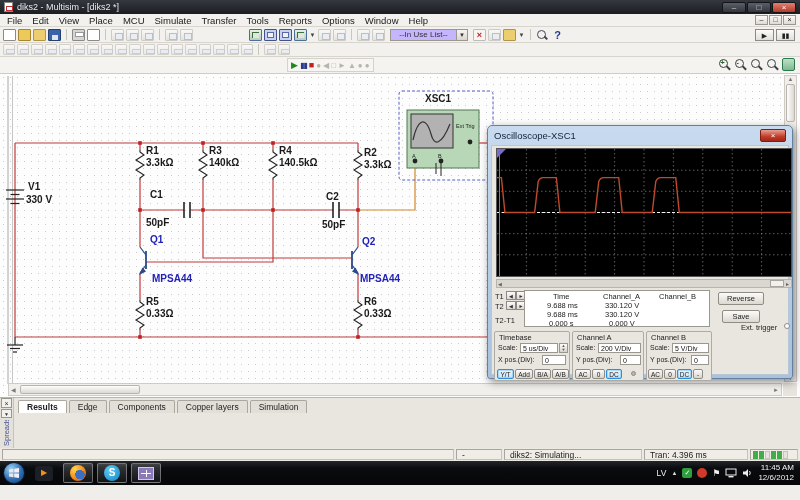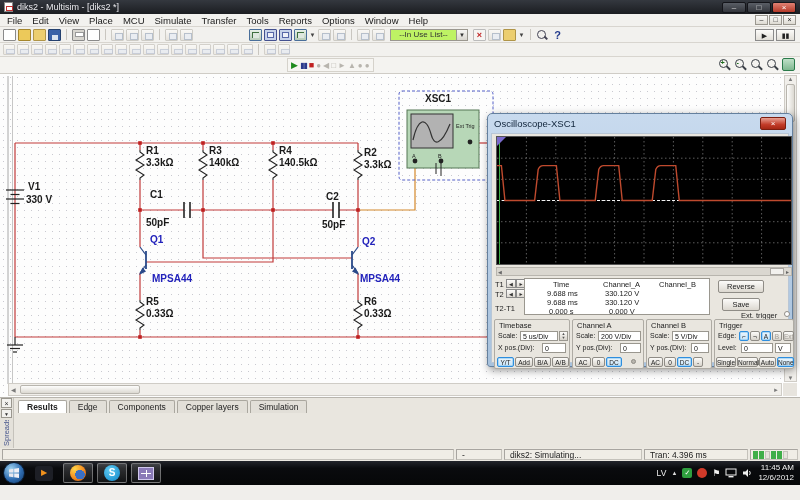--- a/index.html
+++ b/index.html
@@ -41,21 +41,21 @@
  linear-gradient(#3f6f3f,#3f6f3f) 0 0/100% 1px no-repeat,
  linear-gradient(#3f6f3f,#3f6f3f) 0 50%/1px 100% no-repeat,#dfe8df}
 .ic-gridb{border:1px solid #44518f;background:#c7d3ea}
 .ic-gridb::after{content:"";position:absolute;inset:2px;border:1px solid #5868a8;background:#eef1f8}
 .ic-caret{width:7px;height:12px;font-size:6px;color:#444;line-height:12px;text-align:center}
 .ic-erc{background:#f6f5f2;border:1px solid #bbb;color:#c02020;font-size:9px;line-height:10px;text-align:center;font-weight:bold}
 .ic-mag{background:transparent}
 .ic-mag::before{content:"";position:absolute;left:1px;top:1px;width:7px;height:7px;border:1.5px solid #445;border-radius:50%}
 .ic-mag::after{content:"";position:absolute;left:8px;top:8px;width:4px;height:1.5px;background:#445;transform:rotate(45deg)}
 .ic-help{color:#223a8c;font-weight:bold;font-size:11px;line-height:12px;text-align:center;border:none}
-.uselist{width:78px;height:12px;border:1px solid #9a978f;background:#bef264;font-size:8px;display:flex;align-items:center;margin:0 3px}
+.uselist{width:78px;height:12px;border:1px solid #9a978f;background:#c4b5fd;font-size:8px;display:flex;align-items:center;margin:0 3px}
 .uselist .txt{flex:1;text-align:center;color:#333}
 .uselist .dd{width:11px;height:10px;background:linear-gradient(#f6f5f2,#d9d6cf);border-left:1px solid #9a978f;font-size:6px;text-align:center;line-height:10px;color:#333}
 .runpause{margin-left:auto;display:flex;gap:2px;padding-right:2px}
 .rp-btn{width:19px;height:12px;border:1px solid #8a8a8a;background:linear-gradient(#fcfbf9,#e2dfd8);font-size:7px;line-height:11px;text-align:center;color:#222}
 .pic{width:12px;height:11px;border:1px solid #ccc9c2;background:linear-gradient(#fbfaf8,#eae7e1);border-radius:1px;position:relative;opacity:.8}
 .pic::after{content:"";position:absolute;left:2px;top:4px;width:7px;height:3px;border:1px solid #b4bdd0;background:#e6ebf4;opacity:.8}
 
 
 .simstrip{height:17px;flex:0 0 17px;background:#f4f3f0;border-bottom:1px solid #cfccc6;display:flex;align-items:center;position:relative}
 .simgrp{position:absolute;left:287px;top:1px;display:flex;align-items:center;gap:2px;border:1px solid #d5d2cb;padding:1px 3px;background:#f6f5f2}
@@ -72,21 +72,21 @@
 
 
 .workspace{flex:0 0 323px;height:323px;position:relative;background:#fdfdfd;background-image:radial-gradient(#c9c9d0 0.8px,transparent 0.9px);background-size:7px 7px;overflow:hidden}
 .vscroll{position:absolute;right:3px;top:1px;width:13px;bottom:15px;background:#f1efeb;border:1px solid #cfccc6;display:flex;flex-direction:column;align-items:center;font-size:6px;color:#7a7a7a}
 .vscroll .thumb{width:9px;height:38px;background:linear-gradient(90deg,#fdfdfc,#dcd9d2);border:1px solid #b8b5ae;border-radius:2px;margin-top:2px}
 .hscroll{position:absolute;left:8px;right:18px;bottom:1px;height:13px;background:#f1efeb;border:1px solid #cfccc6;display:flex;align-items:center;font-size:6px;color:#7a7a7a}
 .hscroll .thumb{height:9px;width:120px;background:linear-gradient(#fdfdfc,#dcd9d2);border:1px solid #b8b5ae;border-radius:2px;margin-left:2px}
 .scorner{position:absolute;right:3px;bottom:1px;width:14px;height:13px;background:#e7e4de}
 
 
-.scope{position:absolute;left:487px;top:39px;width:306px;height:254px;background:linear-gradient(#c8daee,#a8c2dd);border:1px solid #64809e;border-radius:5px 5px 3px 3px;box-shadow:2px 3px 8px rgba(0,0,0,.45);z-index:40}
+.scope{position:absolute;left:487px;top:51px;width:306px;height:254px;background:linear-gradient(#c8daee,#a8c2dd);border:1px solid #64809e;border-radius:5px 5px 3px 3px;box-shadow:2px 3px 8px rgba(0,0,0,.45);z-index:40}
 .scope-title{height:19px;display:flex;align-items:center;padding:0 6px;font-size:9.5px;color:#10243a}
 .scope-close{margin-left:auto;width:26px;height:13px;background:linear-gradient(#e8a092,#c23b28 60%,#a52714);border:1px solid #7c1e10;border-radius:2px;color:#fff;font-size:8px;line-height:12px;text-align:center}
 .scope-body{position:absolute;left:3px;right:3px;top:19px;bottom:3px;background:#e9e6df;border:1px solid #b8c6d6}
 .scope-disp{position:absolute;left:4px;top:2px;width:296px;height:129px;background:#000;border:1px solid #555}
 .scope-hscroll{position:absolute;left:4px;top:133px;width:296px;height:9px;background:#dad7d0;border:1px solid #b8b5ae;font-size:5px;color:#666;display:flex;align-items:center}
 .scope-hscroll .th{margin-left:auto;width:14px;height:7px;background:#f2f1ee;border:1px solid #a8a5a0}
 .ro-lbl{position:absolute;font-size:7.5px;color:#222}
 .ro-btn{position:absolute;width:10px;height:9px;border:1px solid #8a8a8a;background:linear-gradient(#fcfbf9,#ddd9d2);font-size:5px;text-align:center;line-height:8px;color:#333}
 .ro-box{position:absolute;left:32px;top:144px;width:186px;height:37px;background:#fff;border:1px solid #9a978f;font-size:7.5px;color:#222}
 .ro-box span{position:absolute;white-space:nowrap}
@@ -521,36 +521,20 @@
           <span class="lab" style="left:3px;top:12px">Scale:</span>
           <span class="vbox" style="left:25px;top:11px;width:37px">5 V/Div</span>
           <span class="lab" style="left:3px;top:24px">Y pos.(Div):</span>
           <span class="vbox" style="left:44px;top:23px;width:18px">0</span>
           <span class="mbtn" style="left:1px;top:37px;width:15px">AC</span>
           <span class="mbtn" style="left:17px;top:37px;width:12px">0</span>
           <span class="mbtn sel" style="left:30px;top:37px;width:15px">DC</span>
           <span class="mbtn" style="left:46px;top:37px;width:10px">-</span>
         </div>
 
-        <div class="gb" style="left:222px;width:80px">
-          <span class="gb-t">Trigger</span>
-          <span class="lab" style="left:3px;top:12px">Edge:</span>
-          <span class="mbtn sel" style="left:24px;top:11px;width:10px">⌐</span>
-          <span class="mbtn" style="left:35px;top:11px;width:10px">¬</span>
-          <span class="mbtn sel" style="left:46px;top:11px;width:10px">A</span>
-          <span class="mbtn dis" style="left:57px;top:11px;width:10px">B</span>
-          <span class="mbtn dis" style="left:68px;top:11px;width:11px">Ext</span>
-          <span class="lab" style="left:3px;top:24px">Level:</span>
-          <span class="vbox" style="left:26px;top:23px;width:32px">0</span>
-          <span class="vbox" style="left:60px;top:23px;width:16px">V</span>
-          <span class="mbtn" style="left:1px;top:37px;width:20px">Single</span>
-          <span class="mbtn" style="left:22px;top:37px;width:21px">Normal</span>
-          <span class="mbtn" style="left:44px;top:37px;width:17px">Auto</span>
-          <span class="mbtn sel" style="left:62px;top:37px;width:17px">None</span>
-        </div>
       </div>
     </div>
   </div>
 
 
   <div class="sheetpane">
     <div class="ss-strip">
       <span class="ss-x">×</span>
       <span class="ss-pin">▼</span>
       <span class="ss-label">Spreadsheet View</span>

